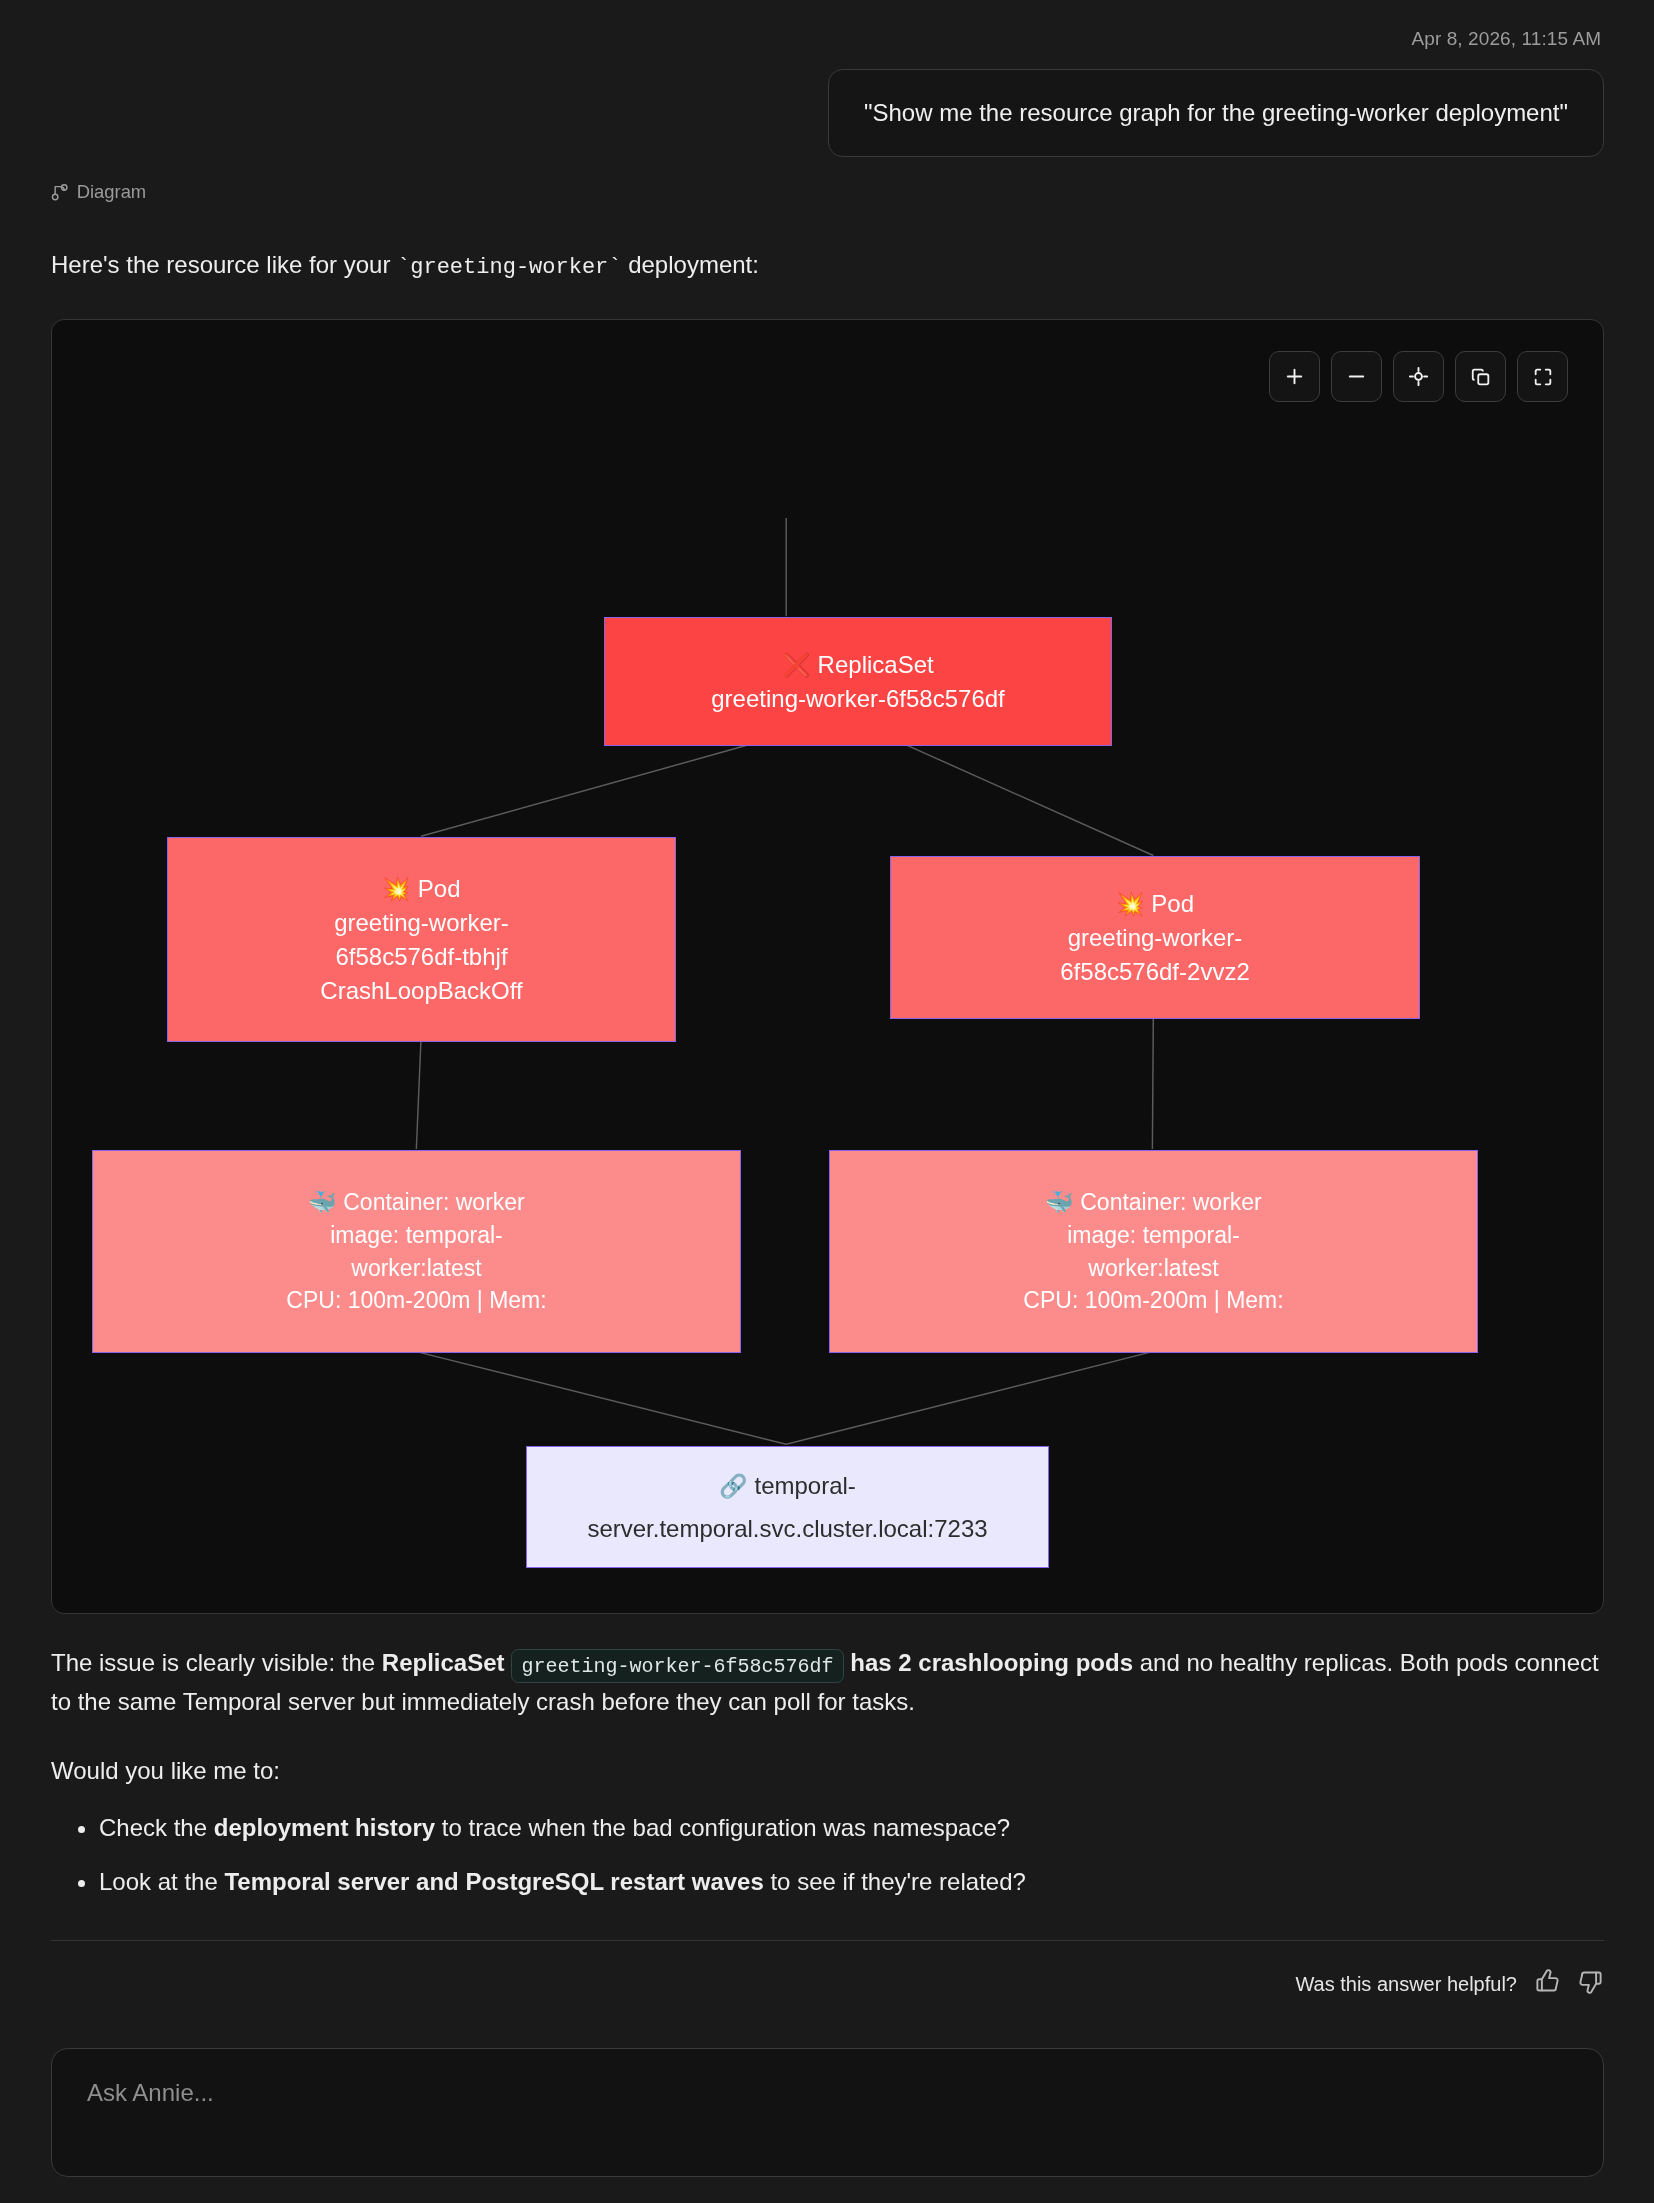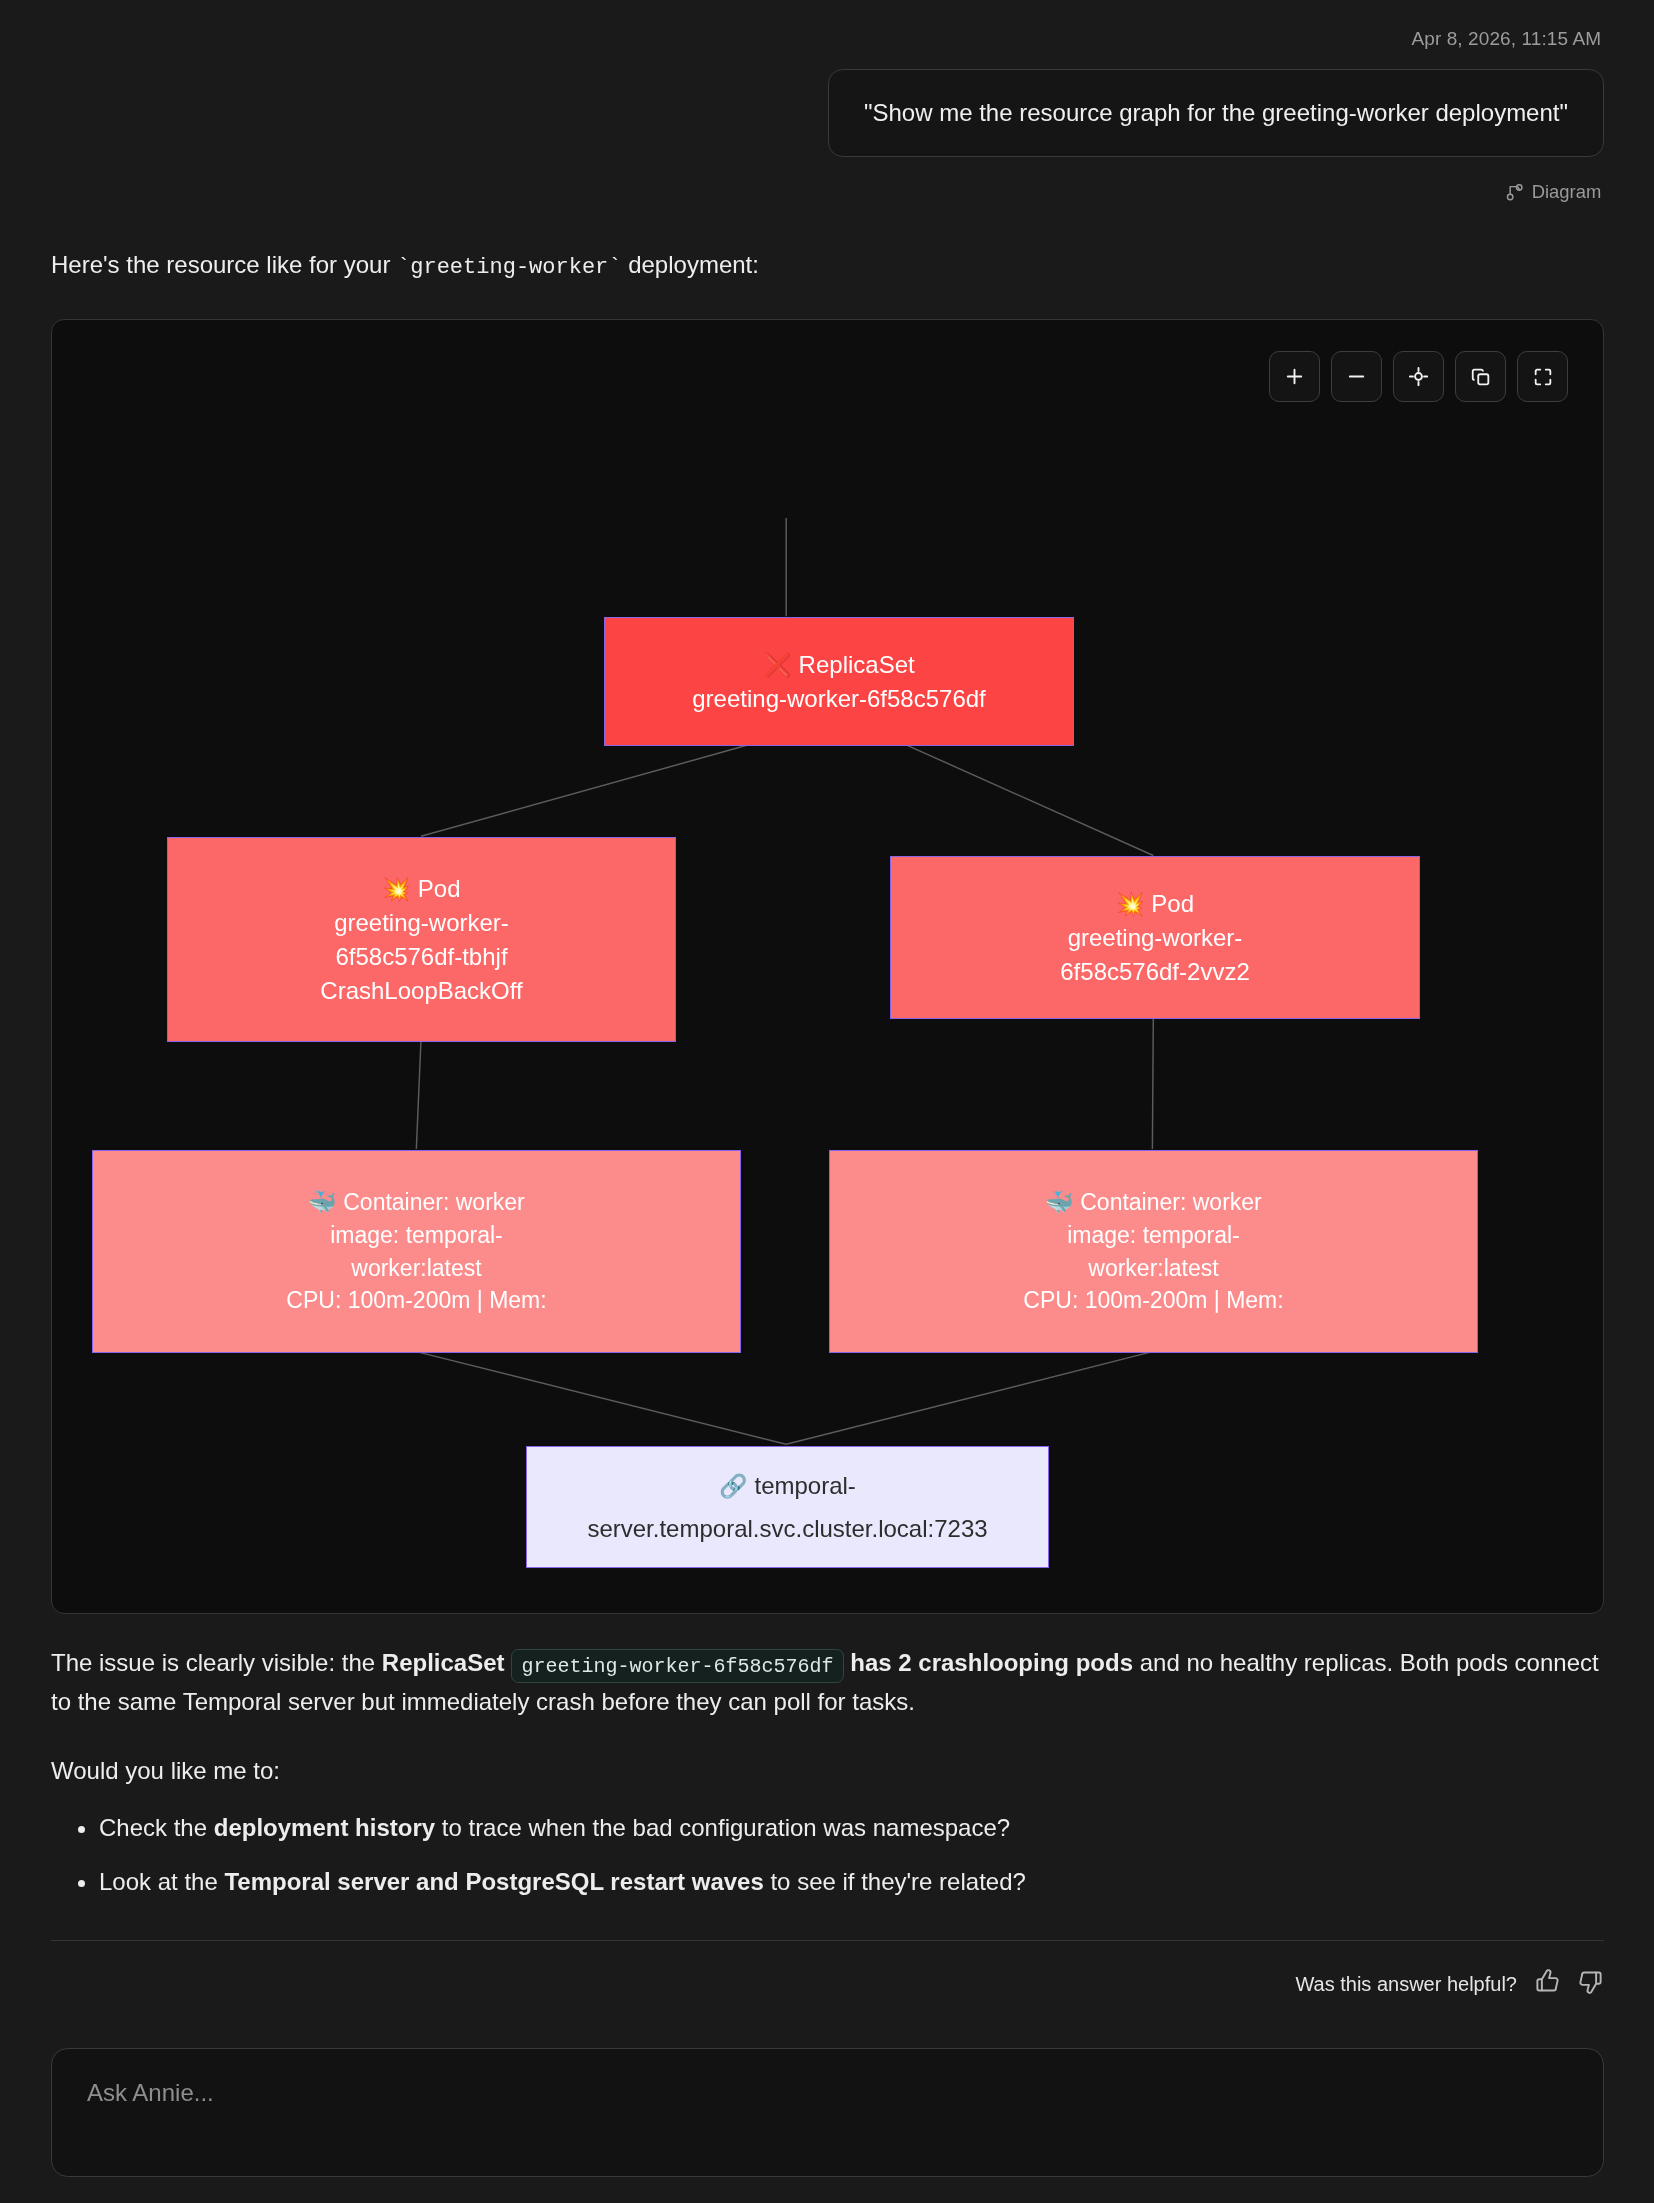--- a/index.html
+++ b/index.html
@@ -36,21 +36,20 @@
     border: 0.9px solid #3a3a3a;
     border-radius: 14.7px;
     padding: 26px 35px;
     max-width: 882px;
     color: #efefef;
     font-size: 24px;
     line-height: 1.45;
   }
   .meta-right {
     display: flex;
-    justify-content: flex-end;
     align-items: center;
     gap: 8.3px;
     margin-top: 24px;
     color: #9a9a9a;
     font-size: 18.4px;
     padding-right: 2.8px;
   }
   .meta-right svg { display: block; }
 
   
@@ -115,21 +114,21 @@
   }
   .node .ln { display: block; white-space: nowrap; }
   .node-lav { background: #e9e8fd; color: #2d2d2d; font-size: 24px; }
   .node-red { background: #fd4444; color: #ffffff; font-size: 24px; }
   .node-pod { background: #fc6767; color: #ffffff; font-size: 24px; }
   .node-ctr { background: #fc8c8c; color: #ffffff; font-size: 23px; }
   .emj { font-size: 23px; }
 
   
   #n-deploy  { left: 526px; top: 35px;  width: 418px; height: 163px; }
-  #n-rs      { left: 552px; top: 297px; width: 470px; height: 129px; }
+  #n-rs      { left: 552px; top: 297px; width: 508px; height: 129px; }
   #n-pod-l   { left: 115px; top: 517px; width: 509px; height: 205px; }
   #n-pod-r   { left: 838px; top: 536px; width: 530px; height: 163px; }
   #n-ctr-l   { left: 40px;  top: 830px; width: 649px; height: 203px; }
   #n-ctr-r   { left: 777px; top: 830px; width: 649px; height: 203px; }
   #n-svc     { left: 474px; top: 1126px; width: 523px; height: 122px; gap: 9px; }
 
   
   .body-copy {
     margin-top: 30px;
     color: #ededed;

